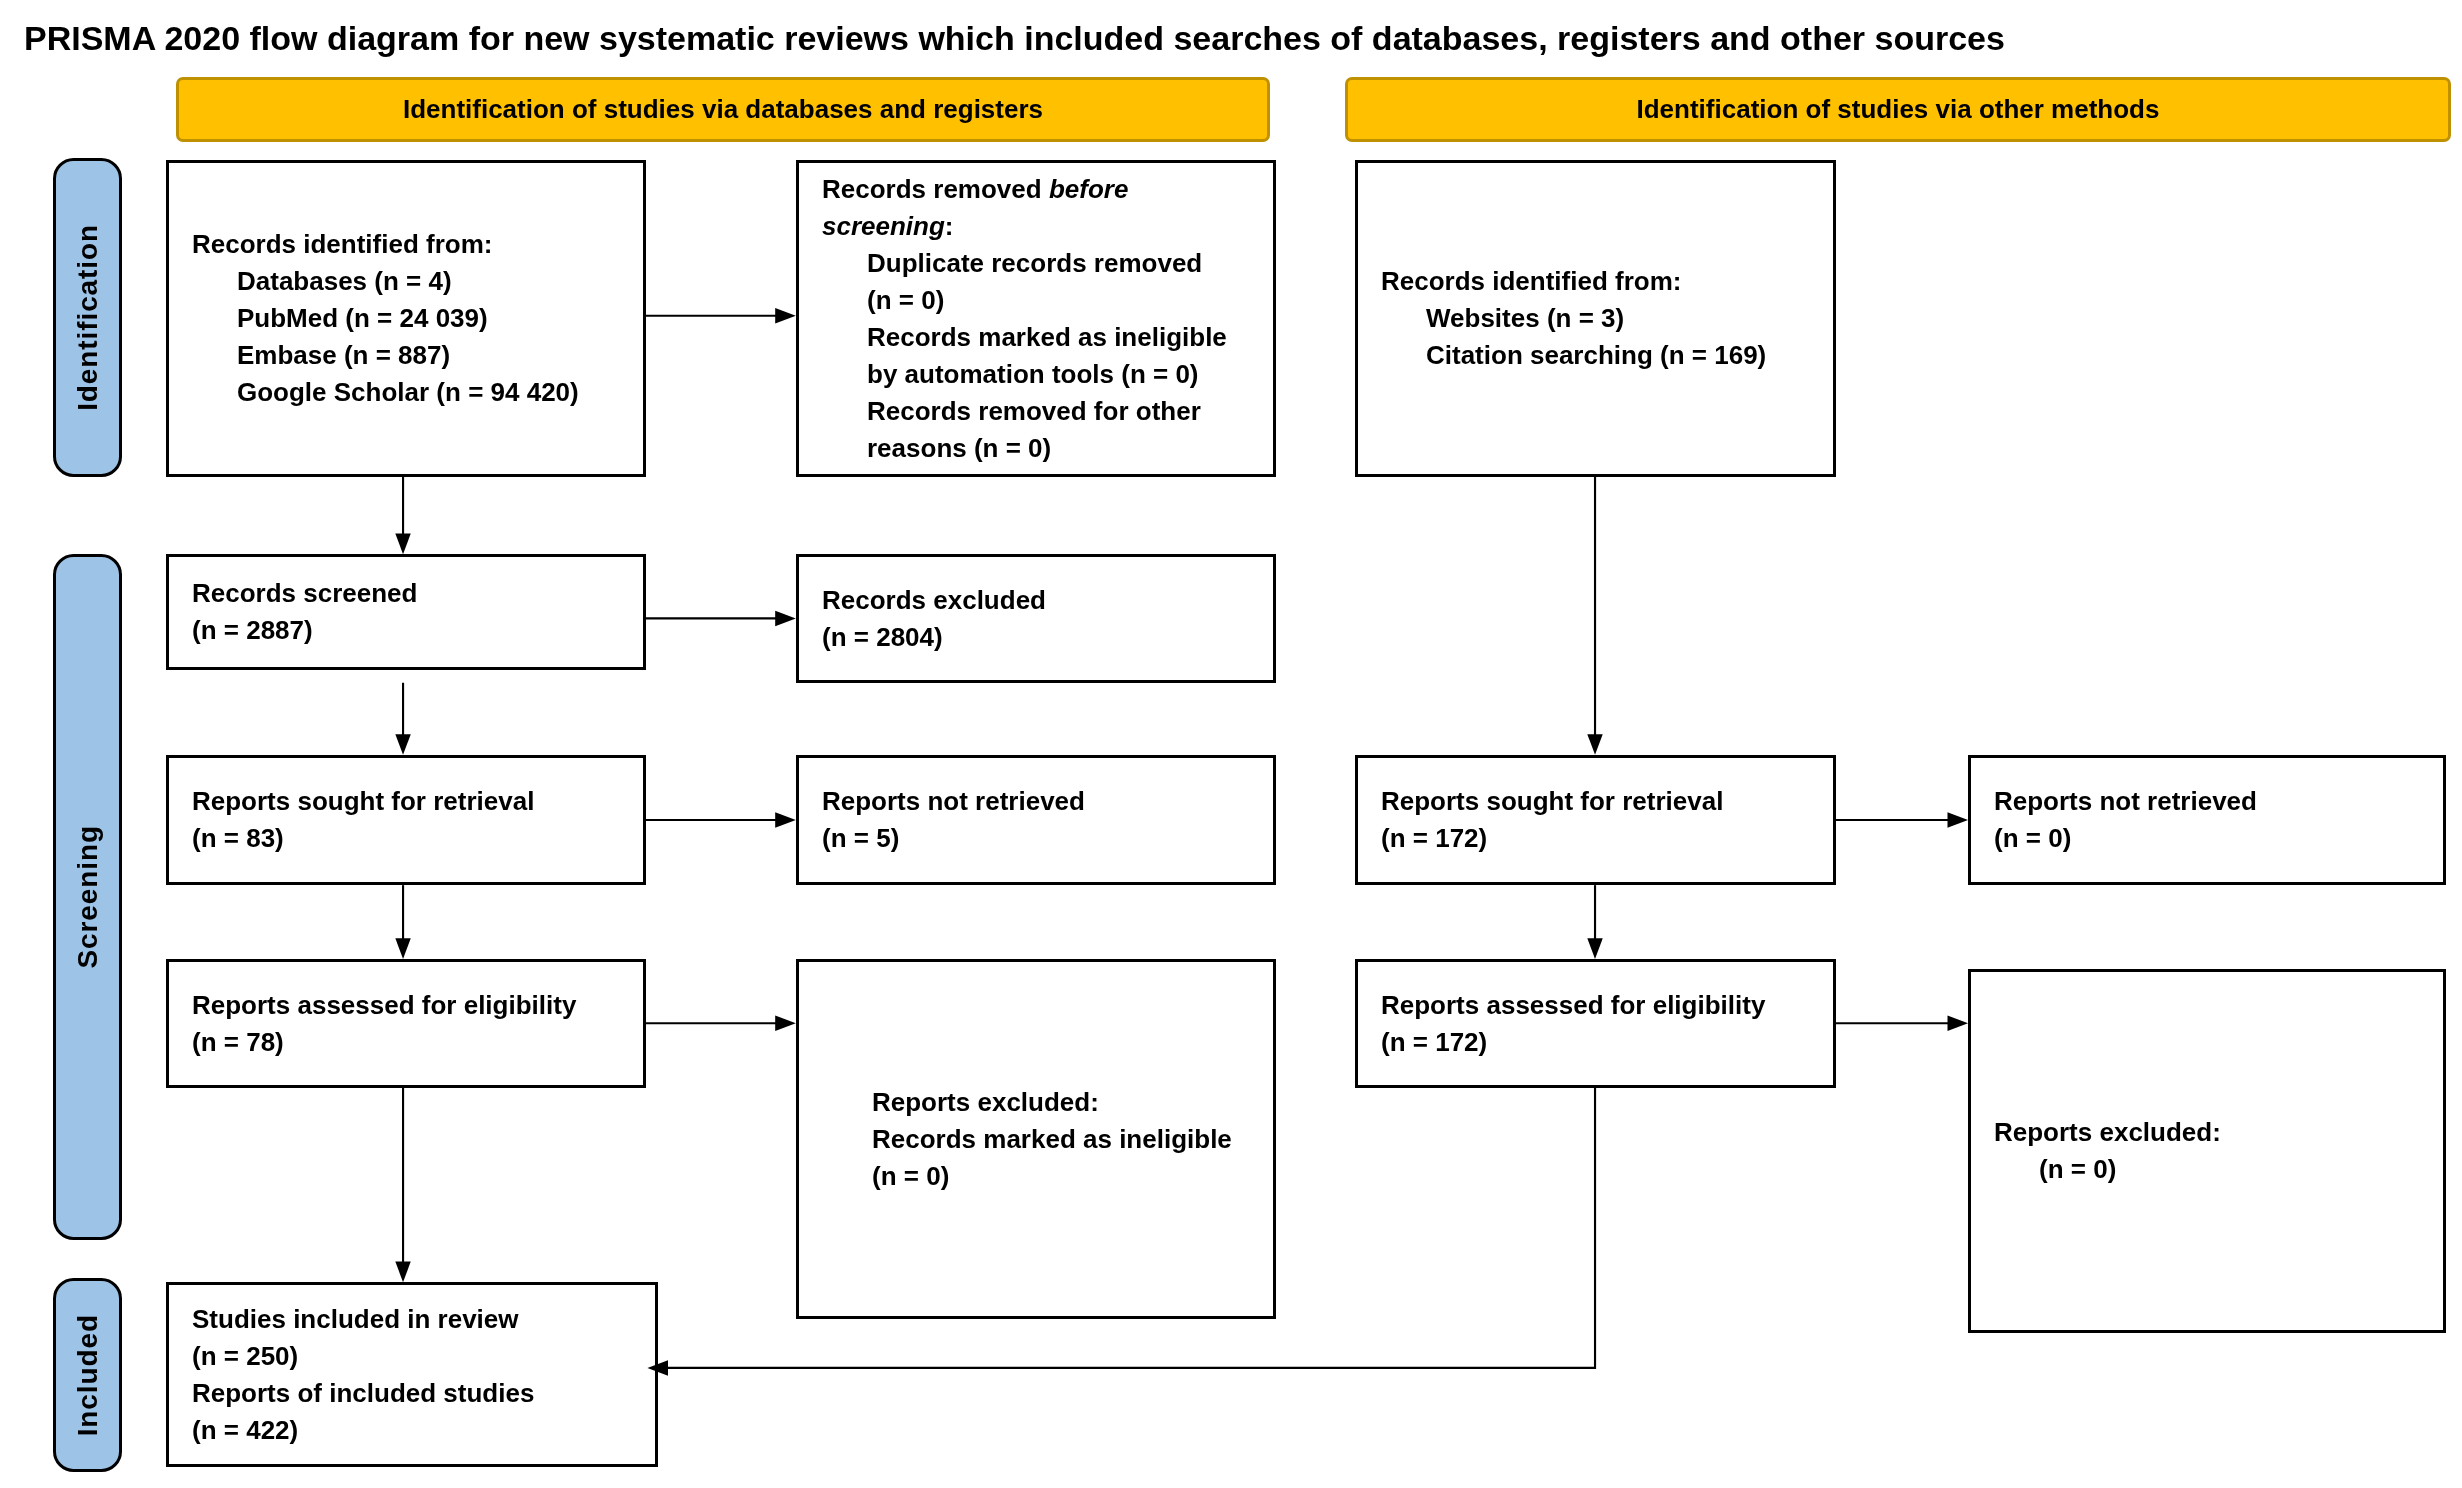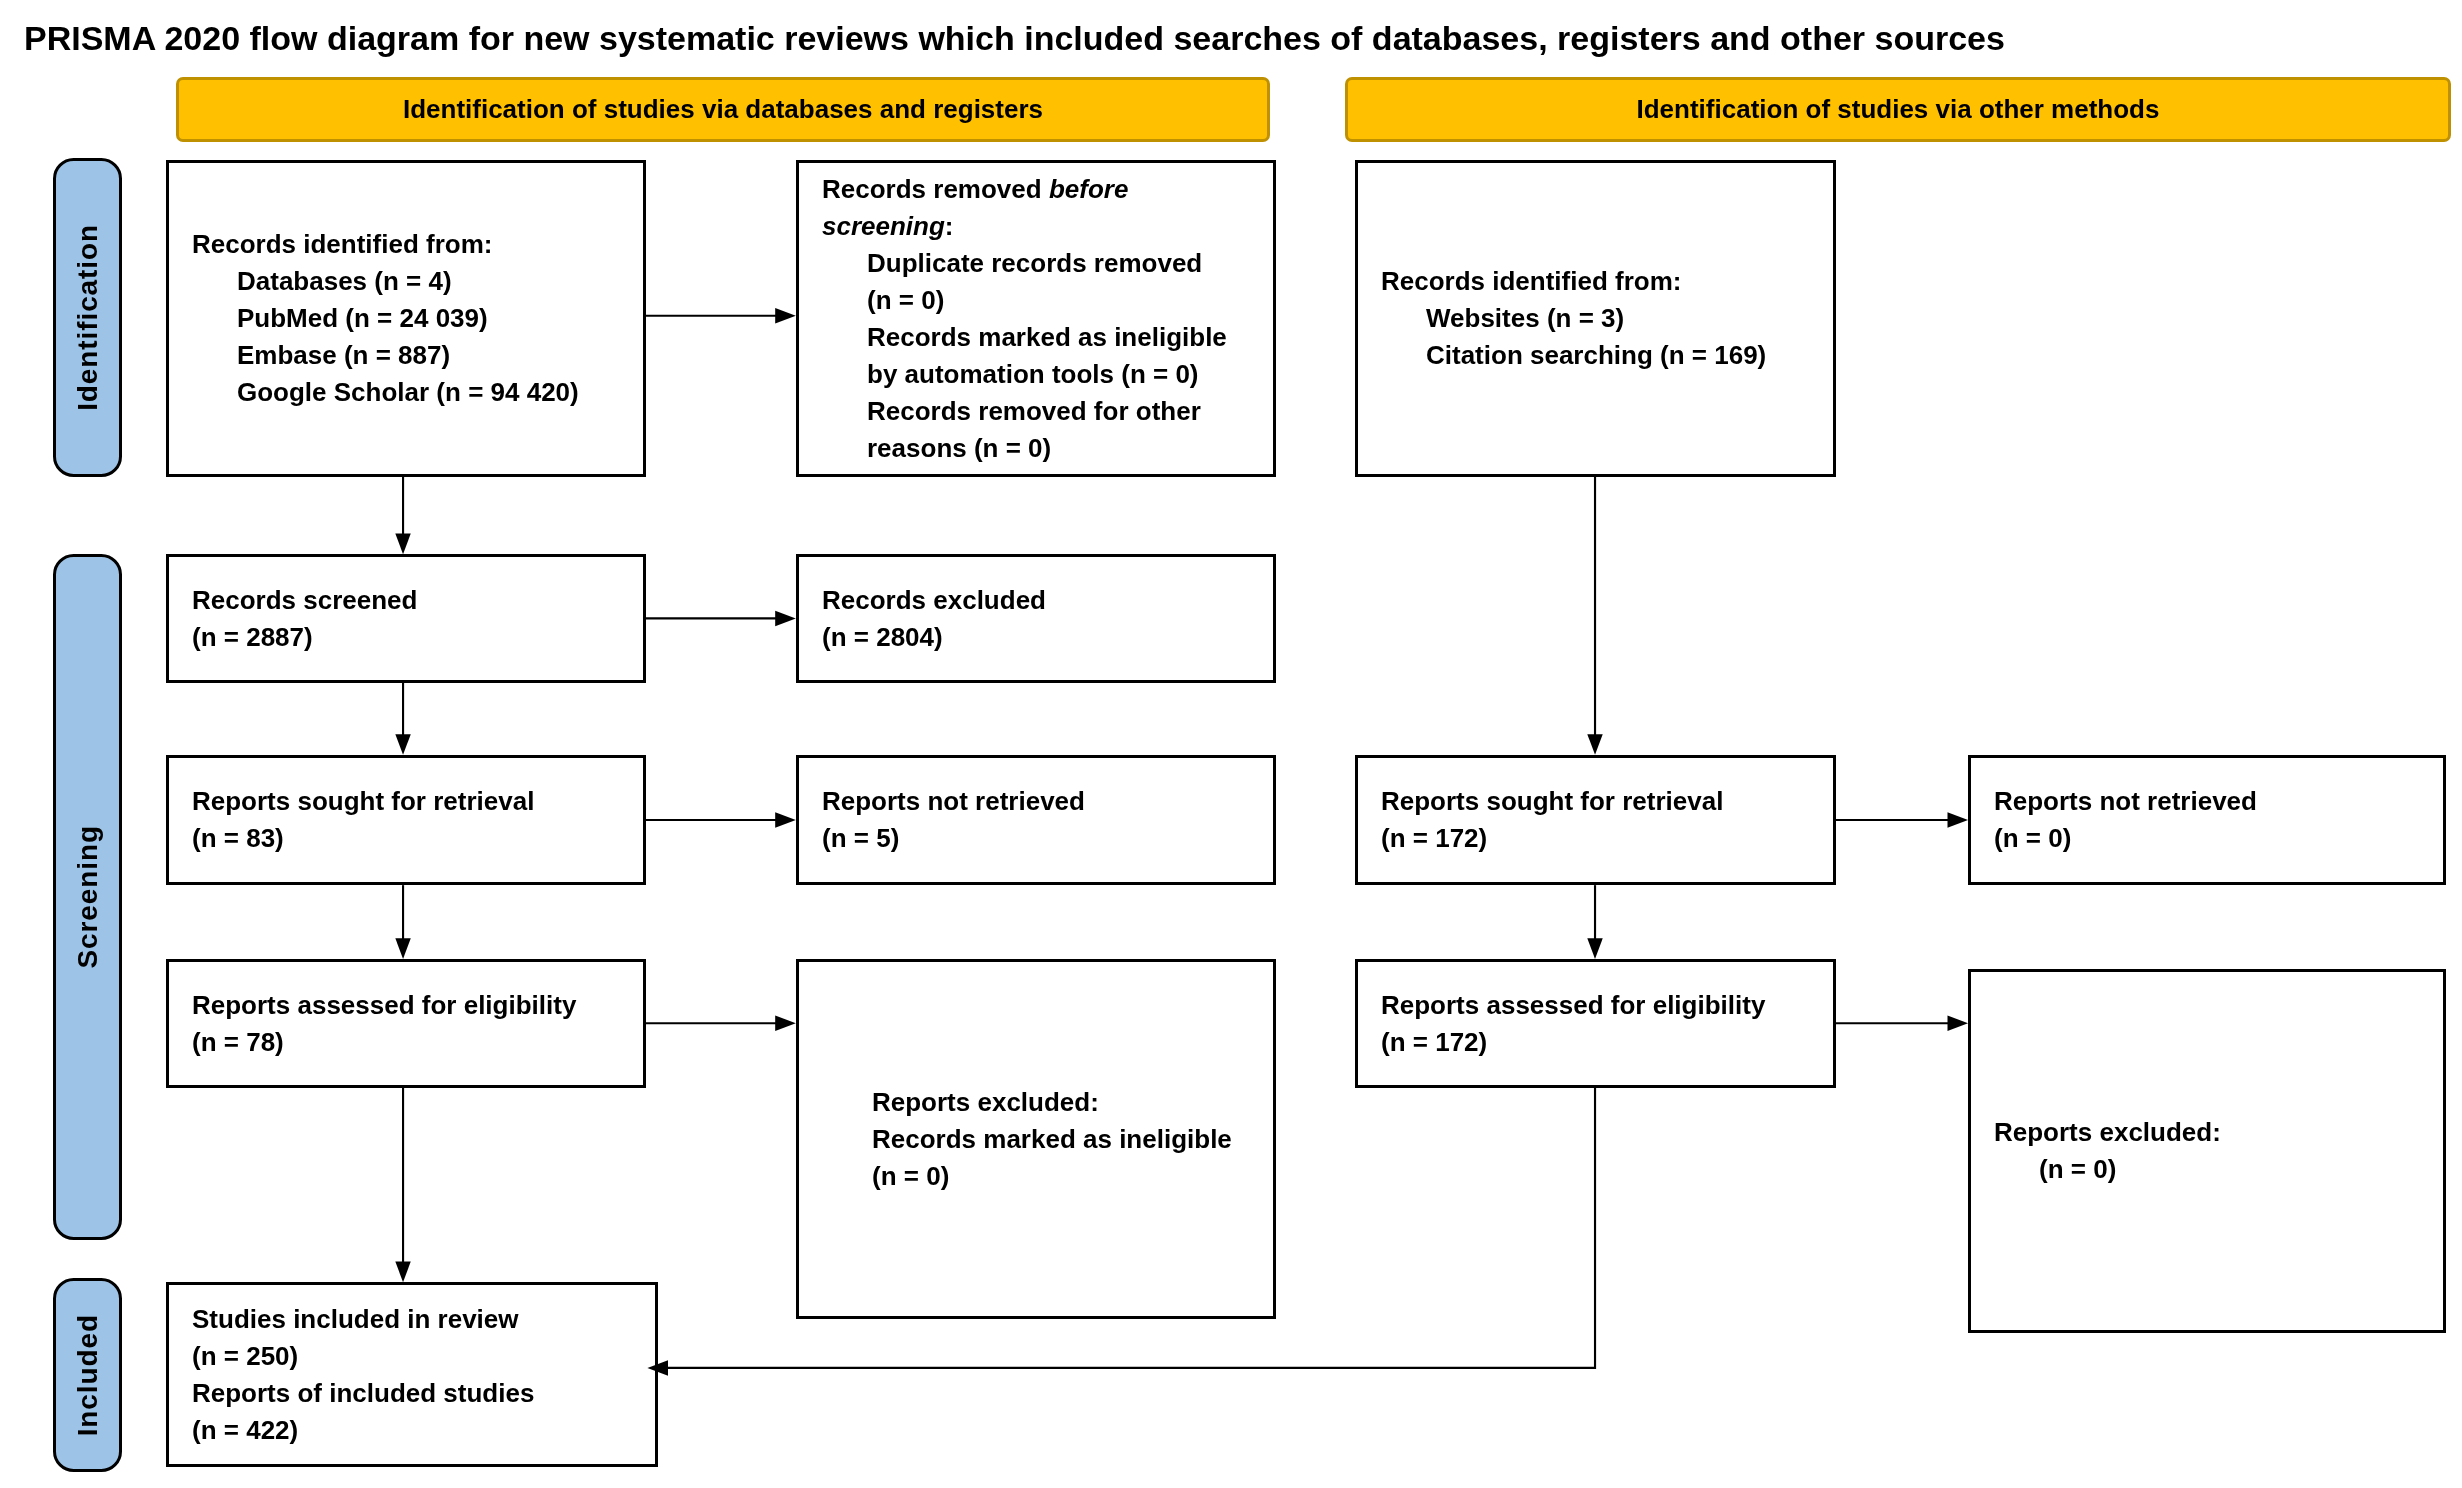--- a/index.html
+++ b/index.html
@@ -119,21 +119,21 @@
       <div class="line indent"><span>by automation tools (n = 0)</span></div>
       <div class="line indent"><span>Records removed for other</span></div>
       <div class="line indent"><span>reasons (n = 0)</span></div>
     </div>
   <div class="box" style="left:1355px; top:160px; width:481px; height:317px;">
       <div class="line"><span>Records identified from:</span></div>
       <div class="line indent"><span>Websites (n = 3)</span></div>
       <div class="line indent"><span>Citation searching (n = 169)</span></div>
     </div>
 
-  <div class="box" style="left:166px; top:554px; width:480px; height:129px;">
+  <div class="box" style="left:166px; top:554px; width:480px; height:116px;">
       <div class="line"><span>Records screened</span></div>
       <div class="line"><span>(n = 2887)</span></div>
     </div>
   <div class="box" style="left:796px; top:554px; width:480px; height:129px;">
       <div class="line"><span>Records excluded</span></div>
       <div class="line"><span>(n = 2804)</span></div>
     </div>
 
   <div class="box" style="left:166px; top:755px; width:480px; height:130px;">
       <div class="line"><span>Reports sought for retrieval</span></div>

